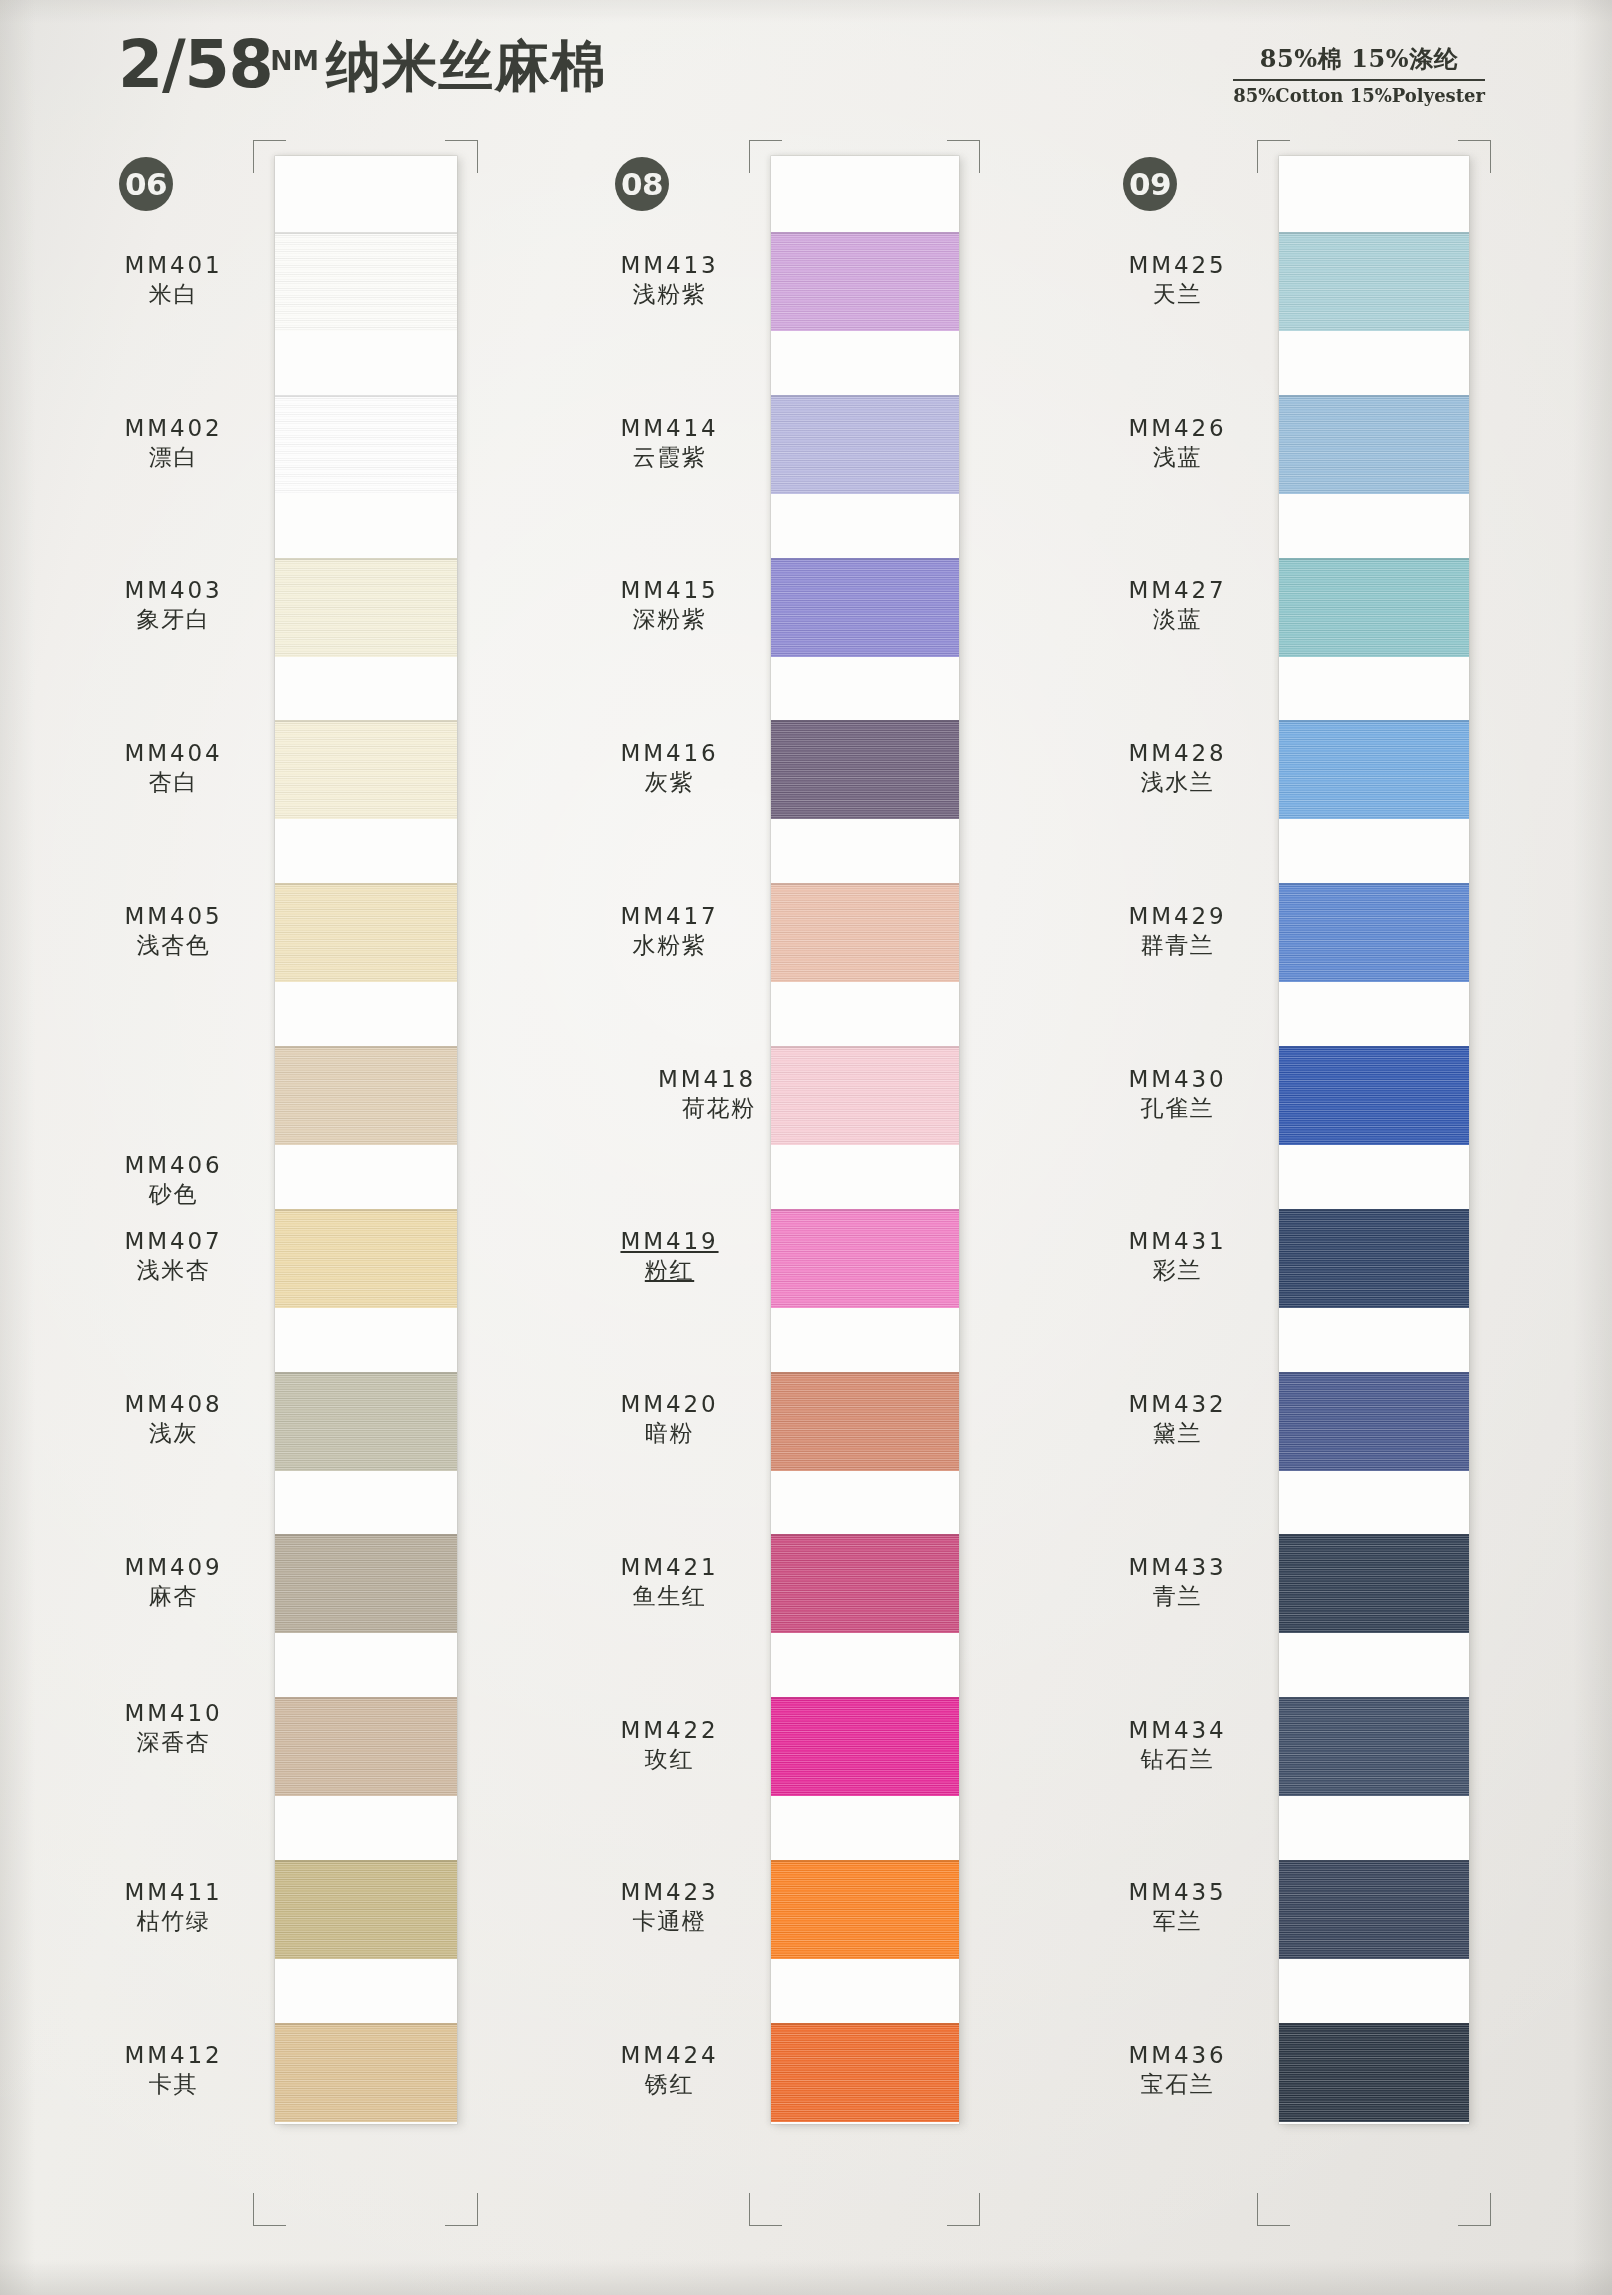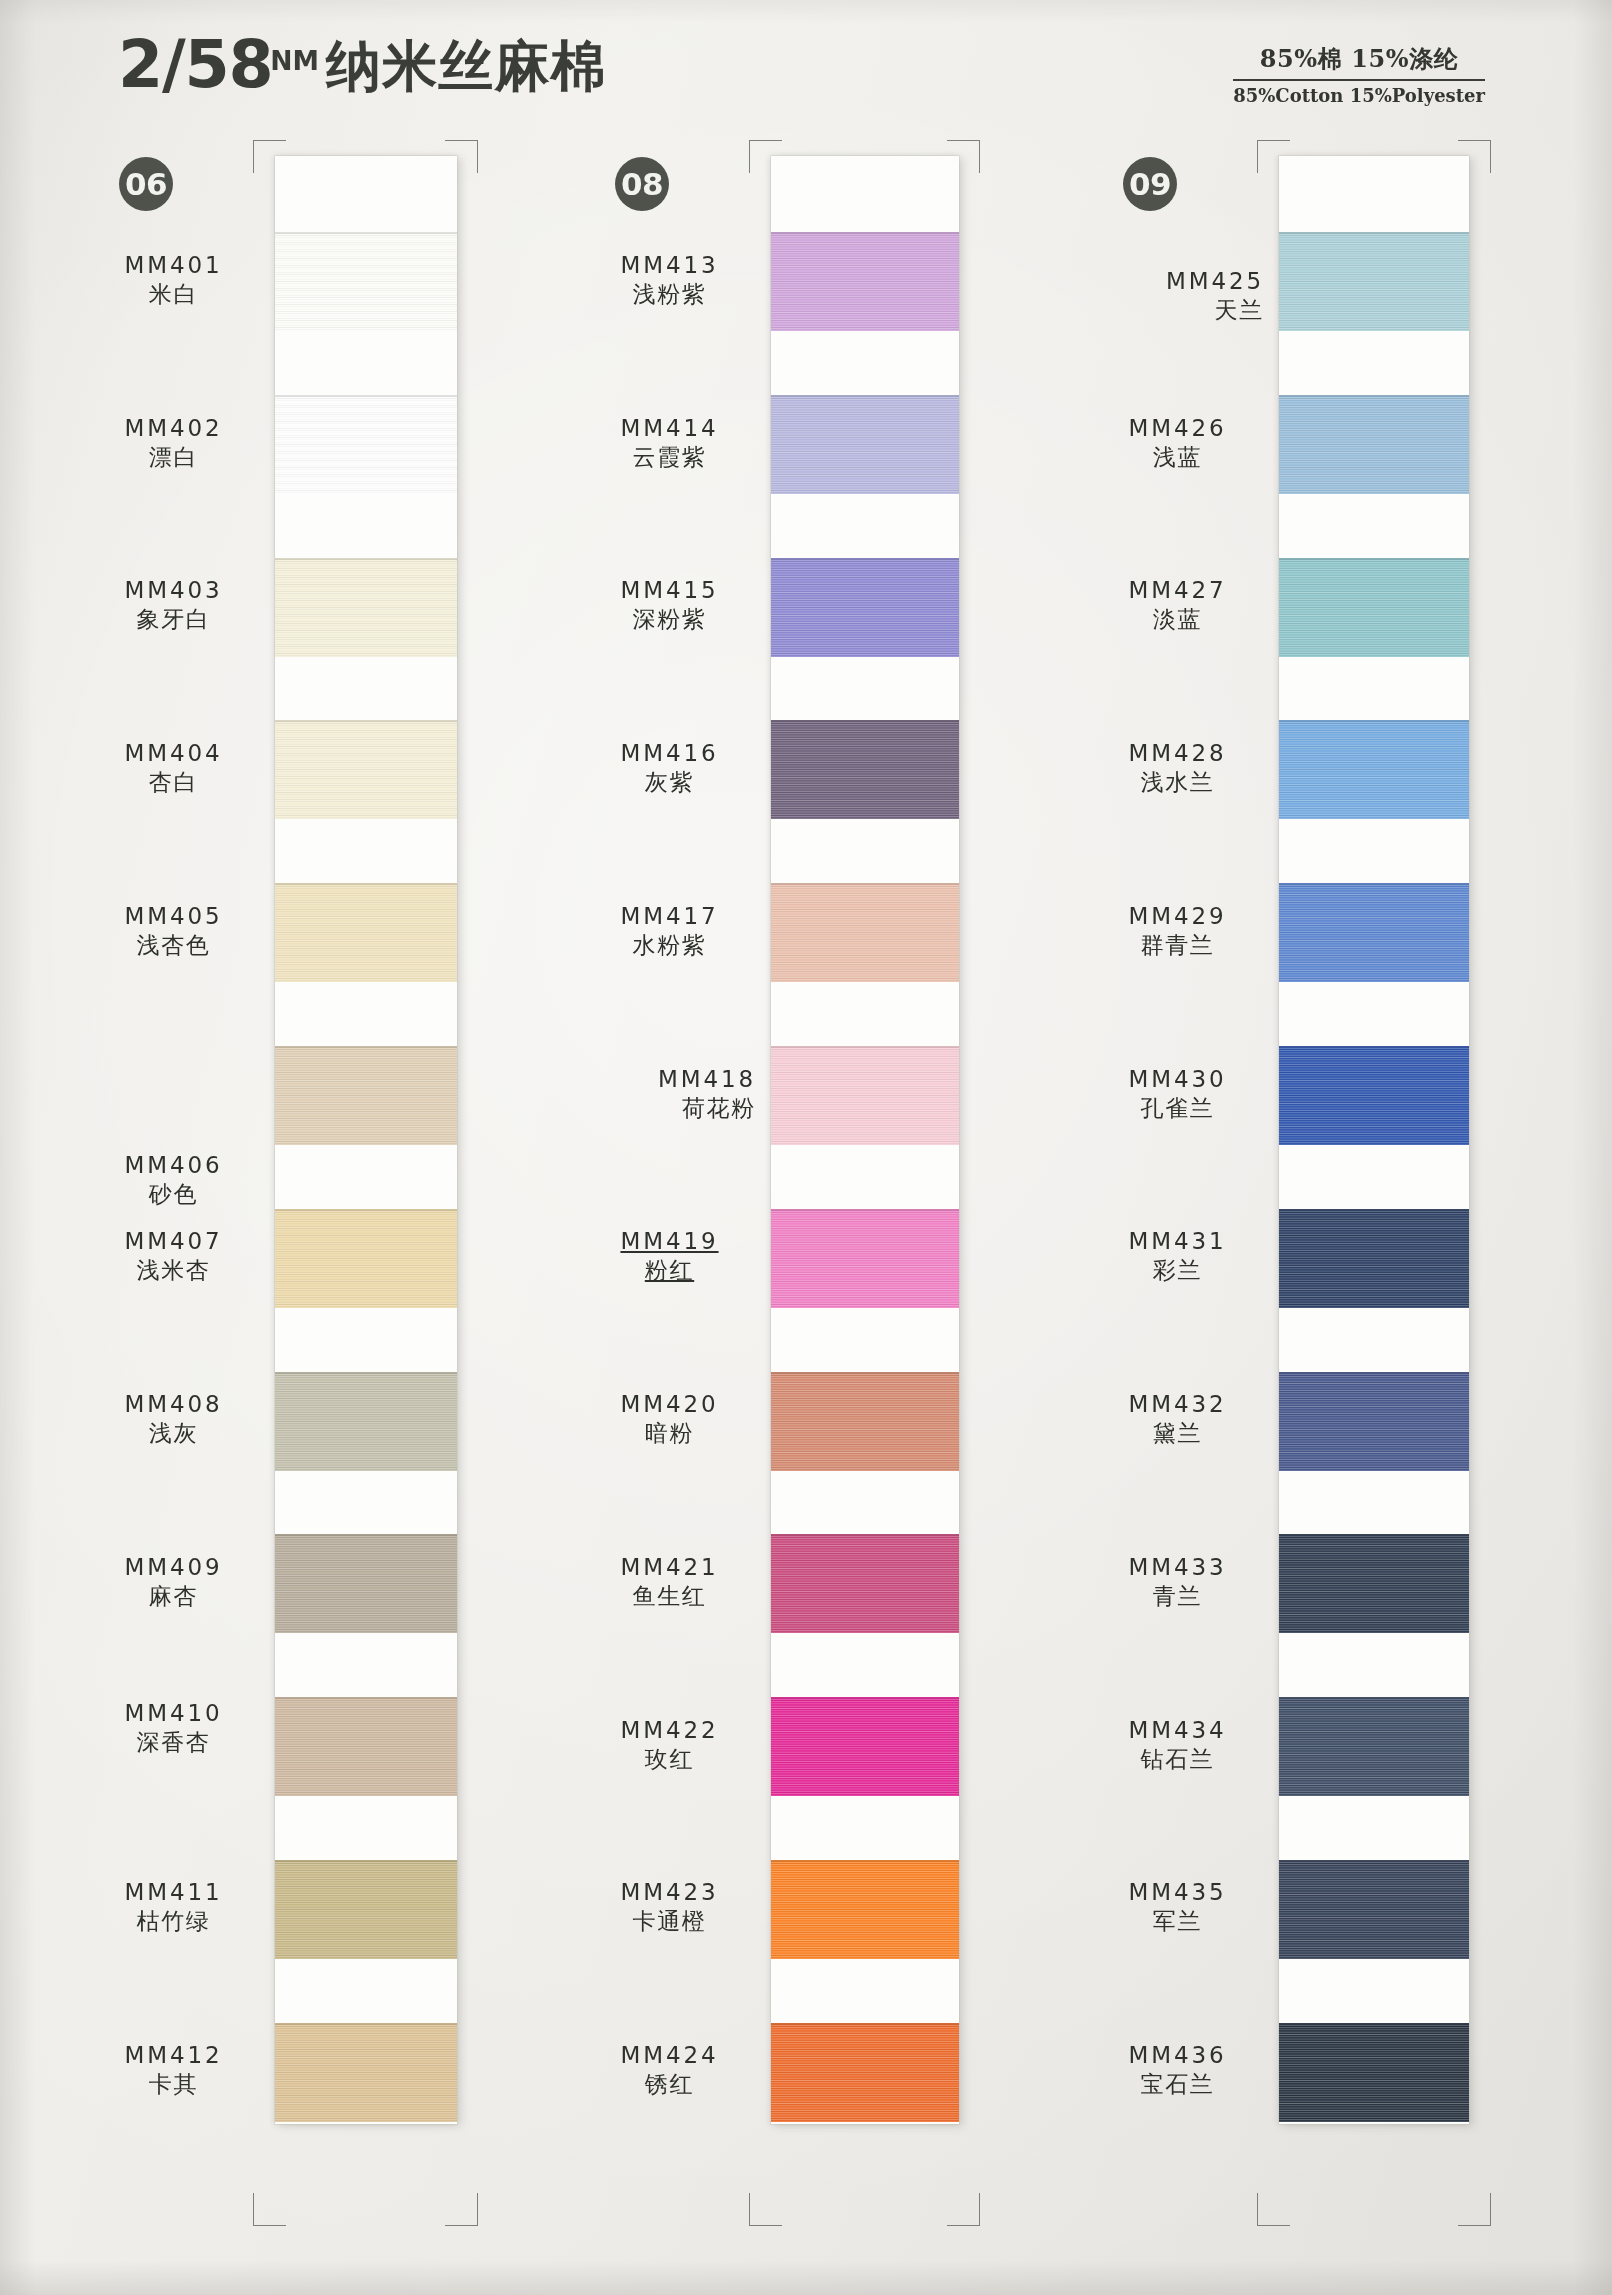--- a/index.html
+++ b/index.html
@@ -389,21 +389,21 @@
         <div class="band" title="MM433 青兰" style="top: 1378px; height: 99px; background: rgb(45, 59, 79);"></div>
         <div class="band" title="MM434 钻石兰" style="top: 1541px; height: 99px; background: rgb(59, 74, 99);"></div>
         <div class="band" title="MM435 军兰" style="top: 1704px; height: 99px; background: rgb(51, 63, 86);"></div>
         <div class="band" title="MM436 宝石兰" style="top: 1867px; height: 99px; background: rgb(39, 50, 64);"></div>
       </div>
       <div class="crop tl" style="left: 166px; top: -16px;"></div>
       <div class="crop tr" style="left: 367px; top: -16px;"></div>
       <div class="crop bl" style="left: 166px; top: 2037px;"></div>
       <div class="crop br" style="left: 367px; top: 2037px;"></div>
       <div class="labels">
-        <div class="label" style="top: 112px; text-align: right;">
+        <div class="label" style="top: 96px;">
           <span class="code">MM425</span>
           <span class="name">天兰</span>
         </div>
         <div class="label" style="top: 259px;">
           <span class="code">MM426</span>
           <span class="name">浅蓝</span>
         </div>
         <div class="label" style="top: 421px;">
           <span class="code">MM427</span>
           <span class="name">淡蓝</span>

